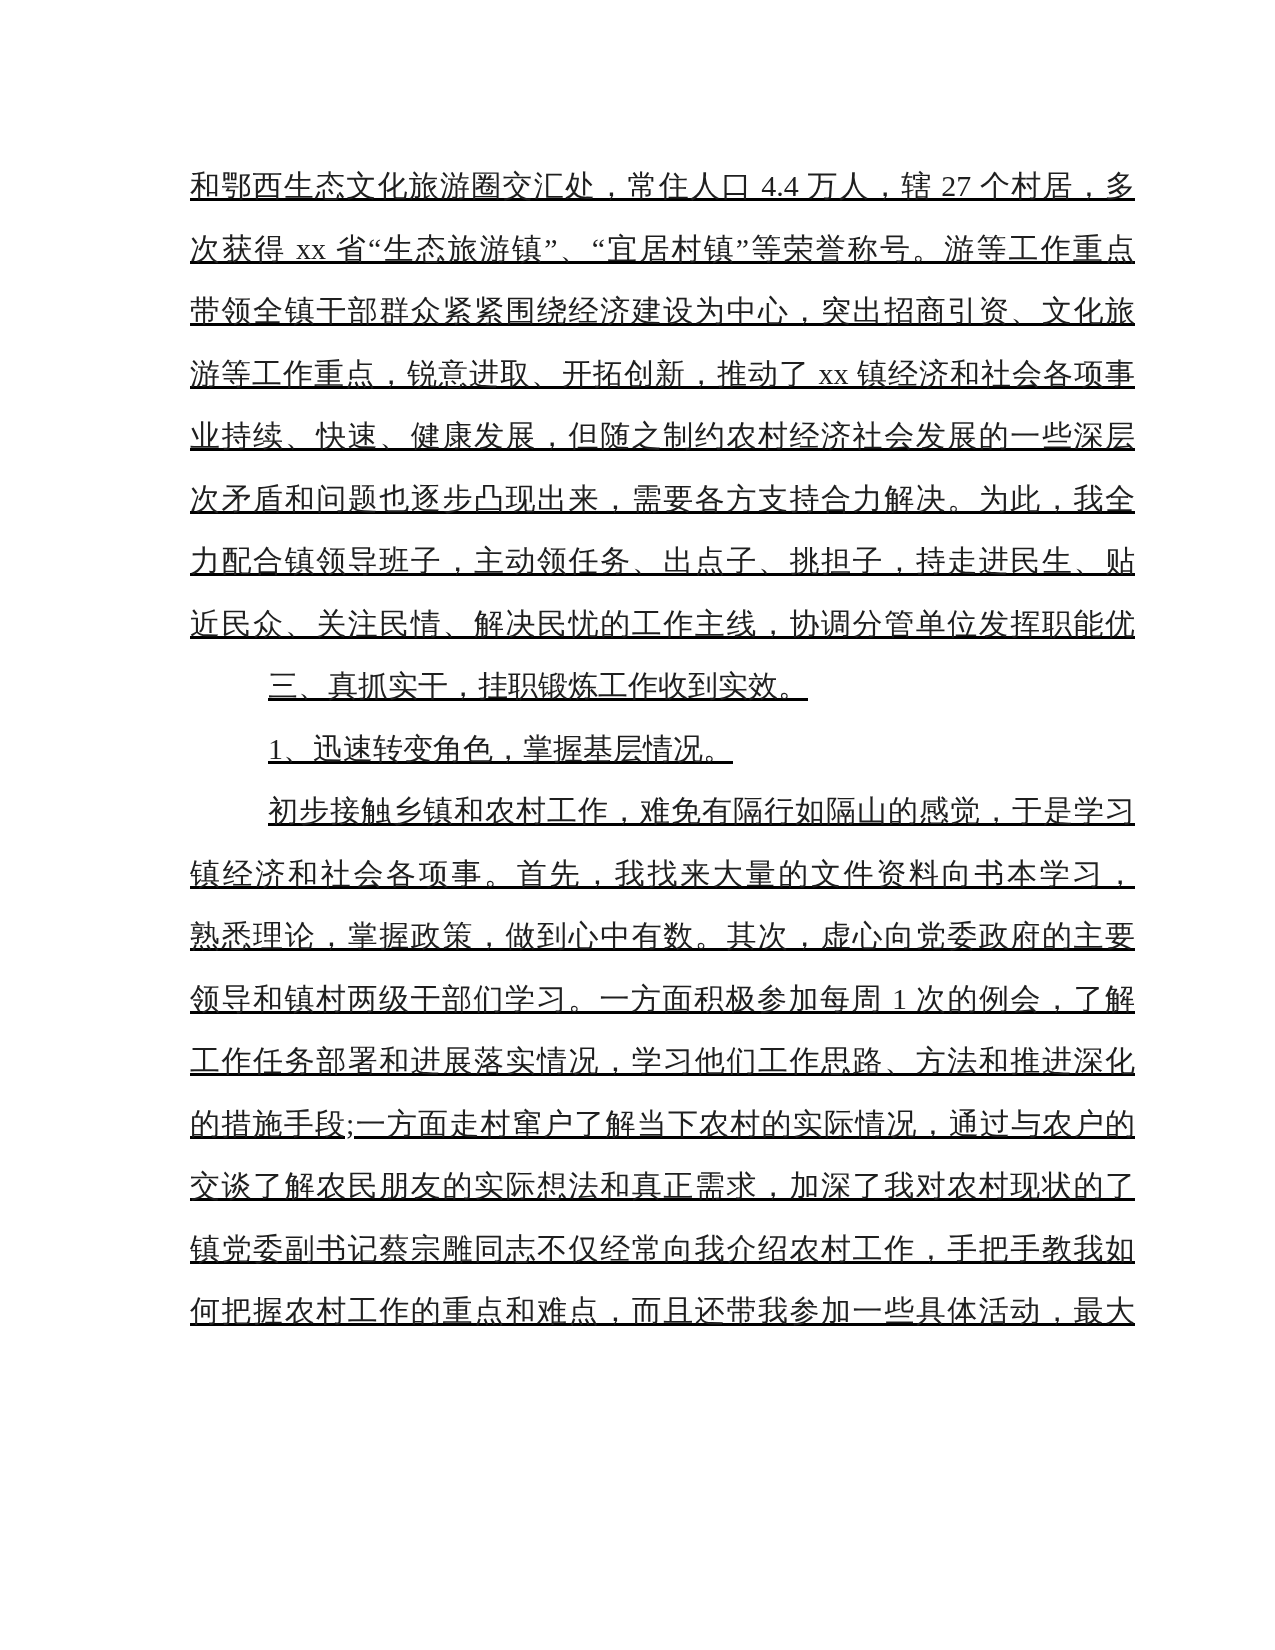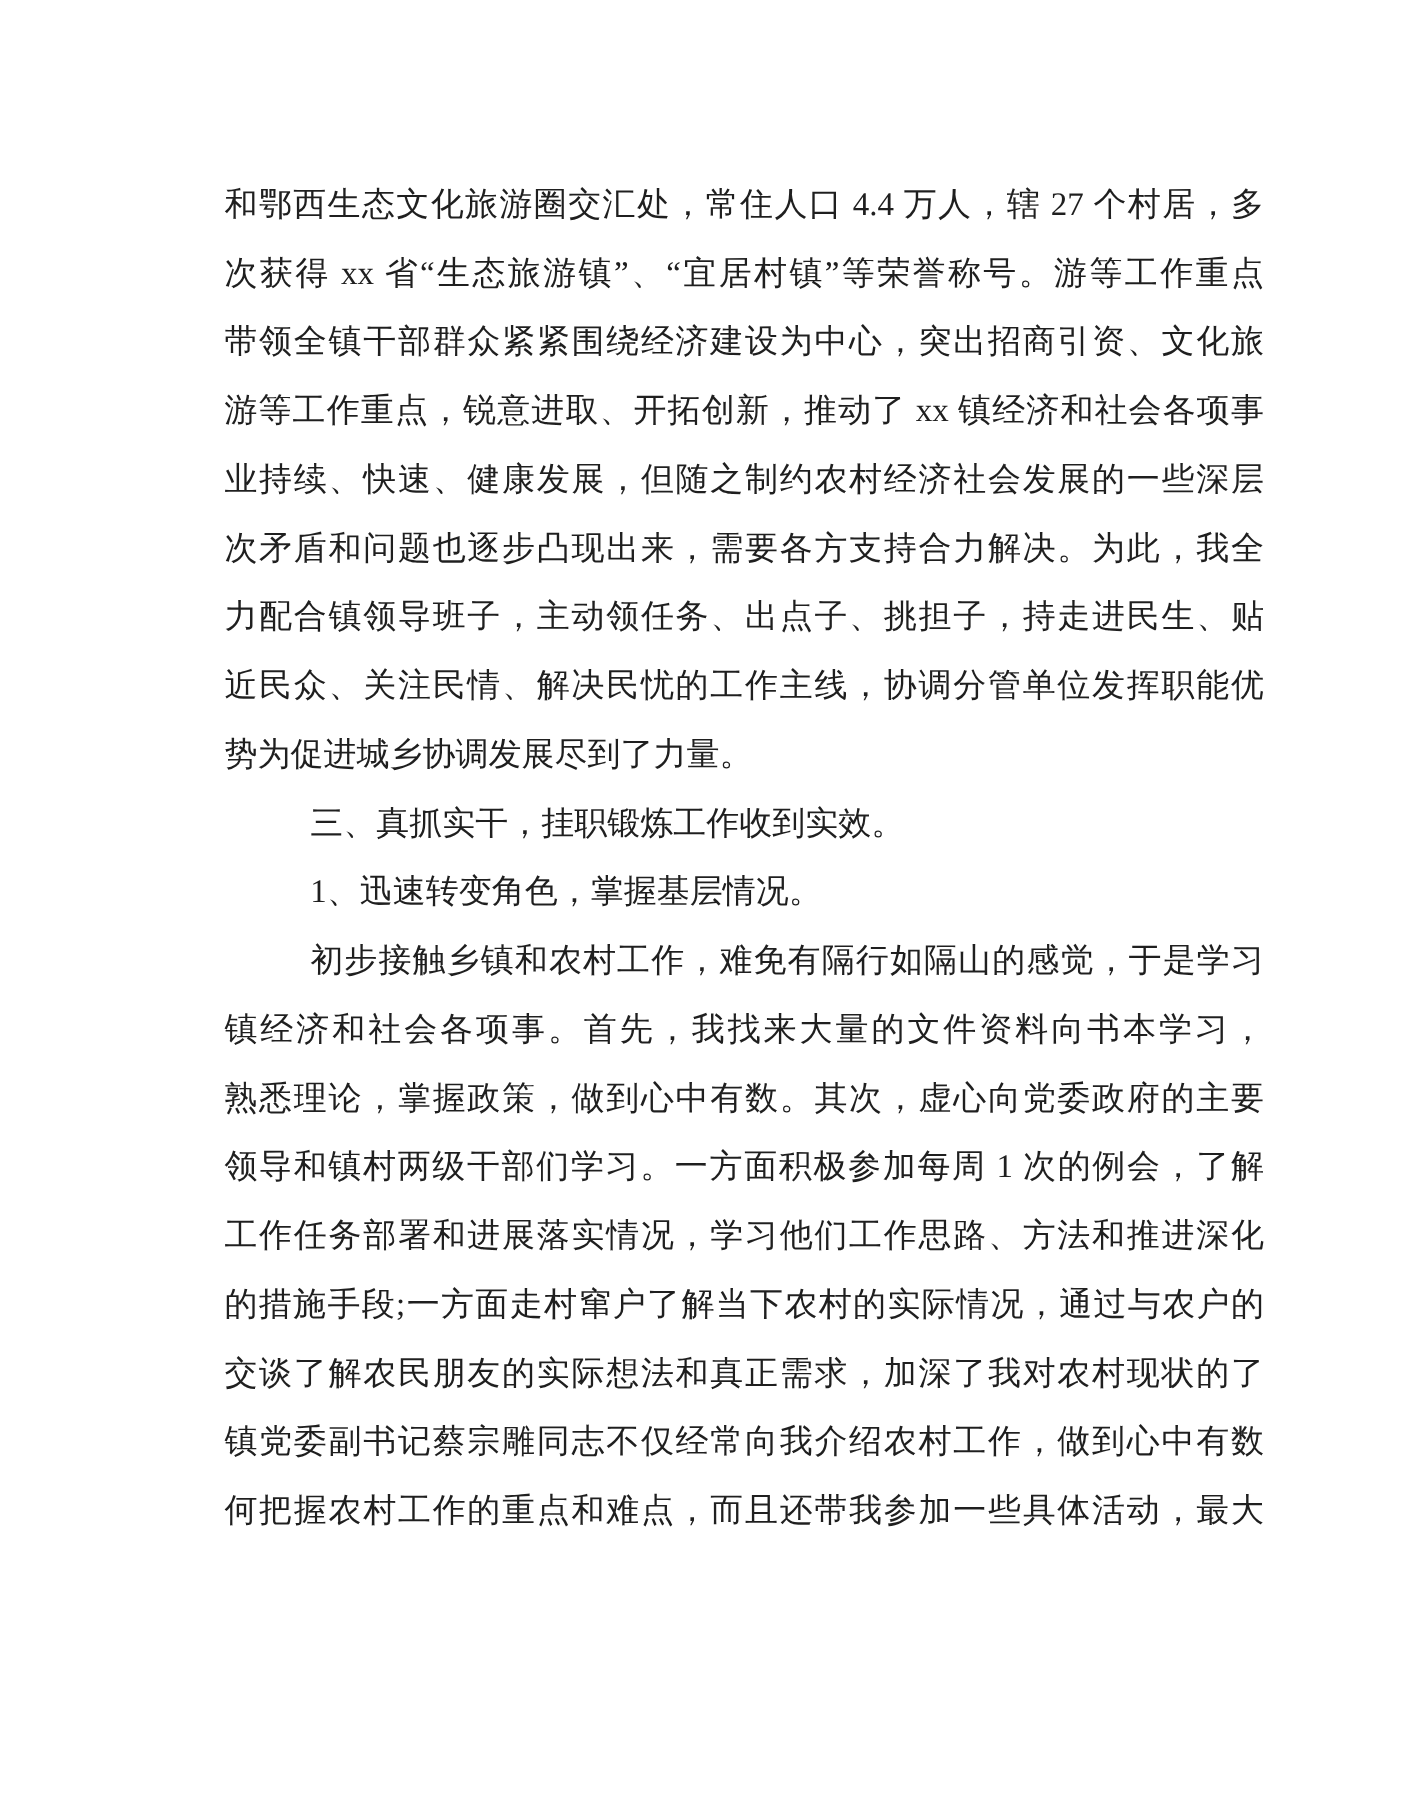--- a/index.html
+++ b/index.html
@@ -9,23 +9,24 @@
   }
   .page {
     position: relative;
     width: 1275px;
     height: 1650px;
     background: #ffffff;
     overflow: hidden;
   }
   .doc-text-block {
     position: absolute;
-    left: 204px;
+    left: 190px;
     top: 155px;
     width: 945px;
+    text-decoration: underline;
   }
   .line {
     font-family: "Liberation Serif", "DejaVu Serif", serif;
     font-size: 30px;
     line-height: 62.5px;
     height: 62.5px;
     color: #1f1f1f;
     font-weight: normal;
     text-align: left;
     text-align-last: left;
@@ -45,26 +46,25 @@
 <div class="page">
   <div class="doc-text-block" id="doc-text-block">
       <div class="line justify">和鄂西生态文化旅游圈交汇处，常住人口 4.4 万人，辖 27 个村居，多</div>
       <div class="line justify">次获得 xx 省“生态旅游镇”、“宜居村镇”等荣誉称号。游等工作重点</div>
       <div class="line justify">带领全镇干部群众紧紧围绕经济建设为中心，突出招商引资、文化旅</div>
       <div class="line justify">游等工作重点，锐意进取、开拓创新，推动了 xx 镇经济和社会各项事</div>
       <div class="line justify">业持续、快速、健康发展，但随之制约农村经济社会发展的一些深层</div>
       <div class="line justify">次矛盾和问题也逐步凸现出来，需要各方支持合力解决。为此，我全</div>
       <div class="line justify">力配合镇领导班子，主动领任务、出点子、挑担子，持走进民生、贴</div>
       <div class="line justify">近民众、关注民情、解决民忧的工作主线，协调分管单位发挥职能优</div>
-      <div class="line">势为促进城乡协调发展尽到了力量。</div>
       <div class="line indent">三、真抓实干，挂职锻炼工作收到实效。</div>
       <div class="line indent">1、迅速转变角色，掌握基层情况。</div>
       <div class="line justify indent">初步接触乡镇和农村工作，难免有隔行如隔山的感觉，于是学习</div>
       <div class="line justify">镇经济和社会各项事。首先，我找来大量的文件资料向书本学习，</div>
       <div class="line justify">熟悉理论，掌握政策，做到心中有数。其次，虚心向党委政府的主要</div>
       <div class="line justify">领导和镇村两级干部们学习。一方面积极参加每周 1 次的例会，了解</div>
       <div class="line justify">工作任务部署和进展落实情况，学习他们工作思路、方法和推进深化</div>
       <div class="line justify">的措施手段;一方面走村窜户了解当下农村的实际情况，通过与农户的</div>
       <div class="line justify">交谈了解农民朋友的实际想法和真正需求，加深了我对农村现状的了</div>
-      <div class="line justify">镇党委副书记蔡宗雕同志不仅经常向我介绍农村工作，做到心中有数</div>
+      <div class="line justify">镇党委副书记蔡宗雕同志不仅经常向我介绍农村工作，手把手教我如</div>
       <div class="line justify">何把握农村工作的重点和难点，而且还带我参加一些具体活动，最大</div>
     </div>
 </div>
 
 </body></html>

